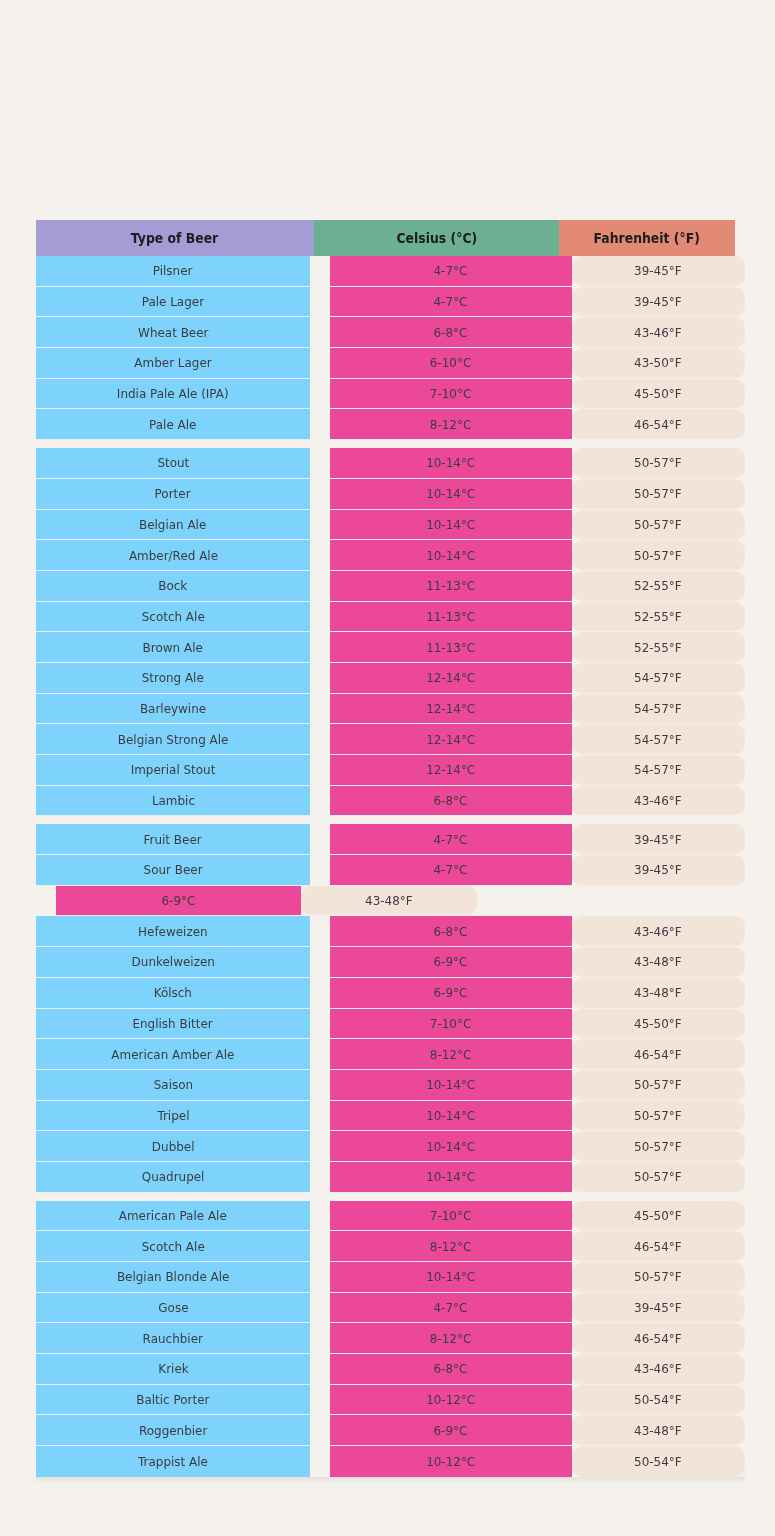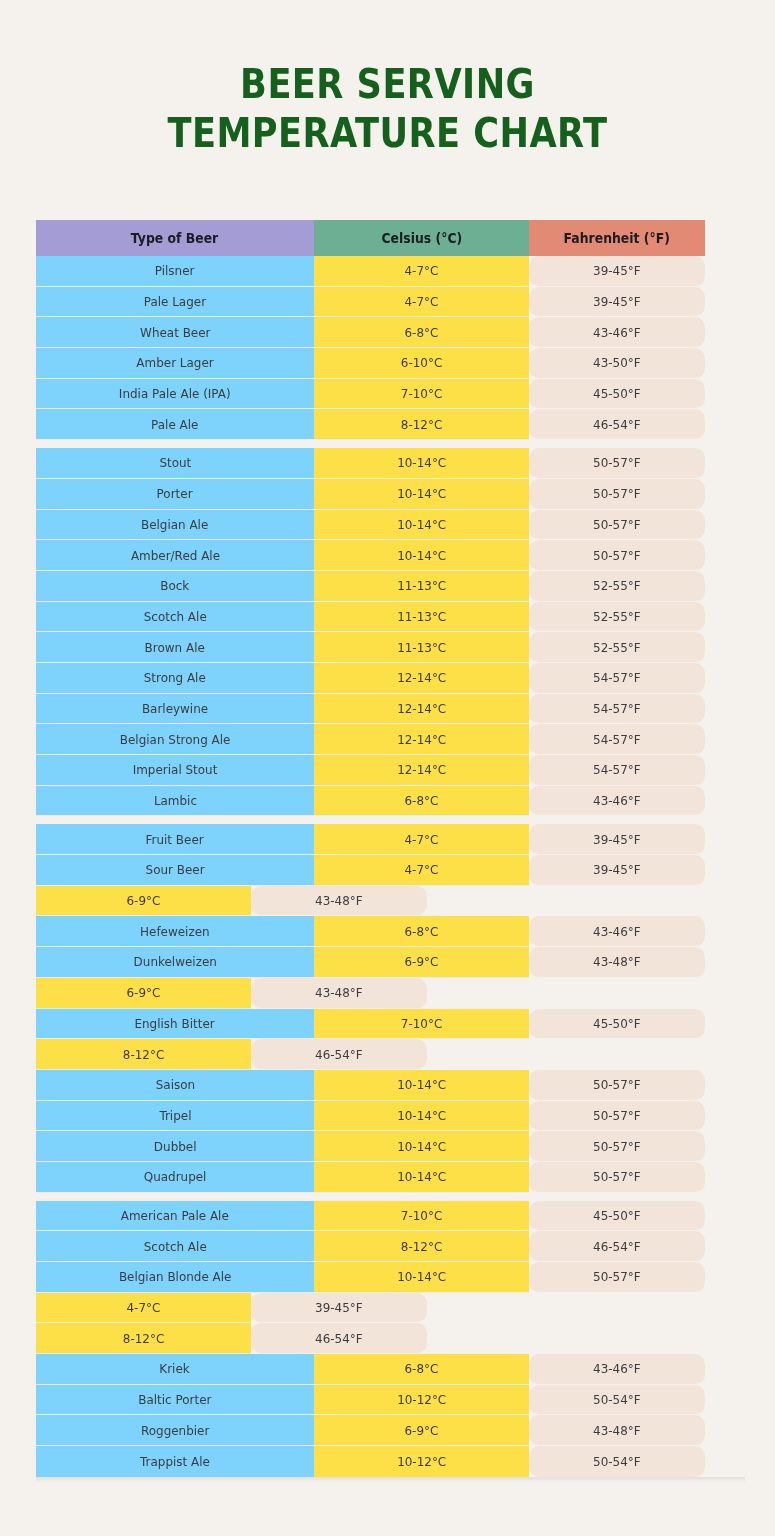--- a/index.html
+++ b/index.html
@@ -53,37 +53,37 @@
     font-family:"DejaVu Sans", sans-serif;
     font-size:13px;
     color:#3C3C40;
     transform-origin:center;
     white-space:nowrap;
     overflow:hidden;
   }
   .cell span { display:block; transform:scaleX(0.92); }
 
   .c-type { width:278px; }
-  .c-cel  { width:215px; }
+  .c-cel  { width:245px; }
   .c-fah  { width:176px; }
 
   
   .header-row { height:36px; }
   .header-row .cell {
     font-weight:bold;
     font-size:13.5px;
     color:#1C1C22;
   }
   .hd-type { background:#A49CD4; }
   .hd-cel  { background:#6CAF93; }
   .hd-fah  { background:#E28A73; }
 
   
   .bd-type { background:#7dd3fc; border-bottom:1px solid #EDEBF1; }
-  .bd-cel  { background:#fde047; border-bottom:1px solid #DFF0E8; }
+  .bd-cel  { background:#ec4899; border-bottom:1px solid #DFF0E8;margin-left:20px; }
   .bd-fah  { background:#F3E4DA; border-bottom:1px solid #F8EFE8;border-radius:10px; }
 
   .row:last-child .bd-type,
   .row:last-child .bd-cel,
   .row:last-child .bd-fah { border-bottom:none; }
 
   
   .table-wrap::after {
     content:"";
     position:absolute;
@@ -91,24 +91,20 @@
     height:6px;
     background:linear-gradient(to bottom, rgba(0,0,0,0.07), rgba(0,0,0,0));
     pointer-events:none;
   }
 </style>
 </head>
 <body>
 
 <div id="page">
 
-  <div class="title-block">
-    <div class="title-line">BEER SERVING</div>
-    <div class="title-line">TEMPERATURE CHART</div>
-  </div>
 
   <div class="table-wrap">
 
     <div class="row header-row">
       <div class="cell c-type hd-type">
         <span>Type of Beer</span>
       </div>
       <div class="cell c-cel hd-cel">
         <span>Celsius (°C)</span>
       </div>
@@ -364,39 +360,45 @@
             <span>Dunkelweizen</span>
           </div>
           <div class="cell c-cel bd-cel">
             <span>6-9°C</span>
           </div>
           <div class="cell c-fah bd-fah">
             <span>43-48°F</span>
           </div>
         </div>
         <div class="row">
+          <div class="cell c-type bd-type">
+            <span>Kölsch</span>
+          </div>
           <div class="cell c-cel bd-cel">
             <span>6-9°C</span>
           </div>
           <div class="cell c-fah bd-fah">
             <span>43-48°F</span>
           </div>
         </div>
         <div class="row">
           <div class="cell c-type bd-type">
             <span>English Bitter</span>
           </div>
           <div class="cell c-cel bd-cel">
             <span>7-10°C</span>
           </div>
           <div class="cell c-fah bd-fah">
             <span>45-50°F</span>
           </div>
         </div>
         <div class="row">
+          <div class="cell c-type bd-type">
+            <span>American Amber Ale</span>
+          </div>
           <div class="cell c-cel bd-cel">
             <span>8-12°C</span>
           </div>
           <div class="cell c-fah bd-fah">
             <span>46-54°F</span>
           </div>
         </div>
         <div class="row">
           <div class="cell c-type bd-type">
             <span>Saison</span>
@@ -469,28 +471,34 @@
             <span>Belgian Blonde Ale</span>
           </div>
           <div class="cell c-cel bd-cel">
             <span>10-14°C</span>
           </div>
           <div class="cell c-fah bd-fah">
             <span>50-57°F</span>
           </div>
         </div>
         <div class="row">
+          <div class="cell c-type bd-type">
+            <span>Gose</span>
+          </div>
           <div class="cell c-cel bd-cel">
             <span>4-7°C</span>
           </div>
           <div class="cell c-fah bd-fah">
             <span>39-45°F</span>
           </div>
         </div>
         <div class="row">
+          <div class="cell c-type bd-type">
+            <span>Rauchbier</span>
+          </div>
           <div class="cell c-cel bd-cel">
             <span>8-12°C</span>
           </div>
           <div class="cell c-fah bd-fah">
             <span>46-54°F</span>
           </div>
         </div>
         <div class="row">
           <div class="cell c-type bd-type">
             <span>Kriek</span>

